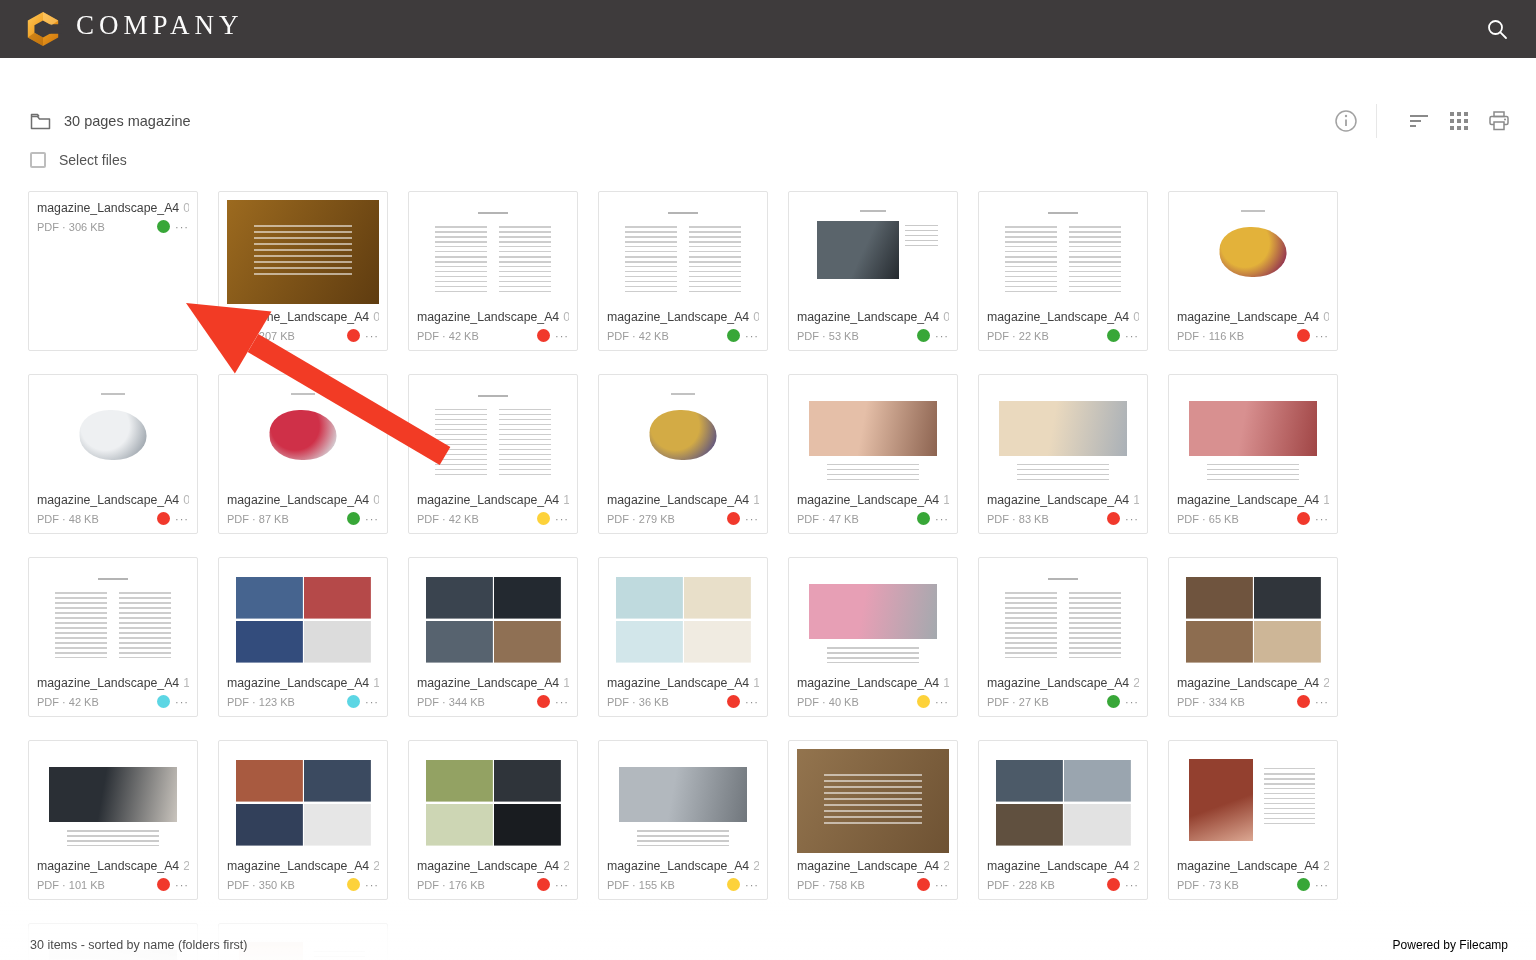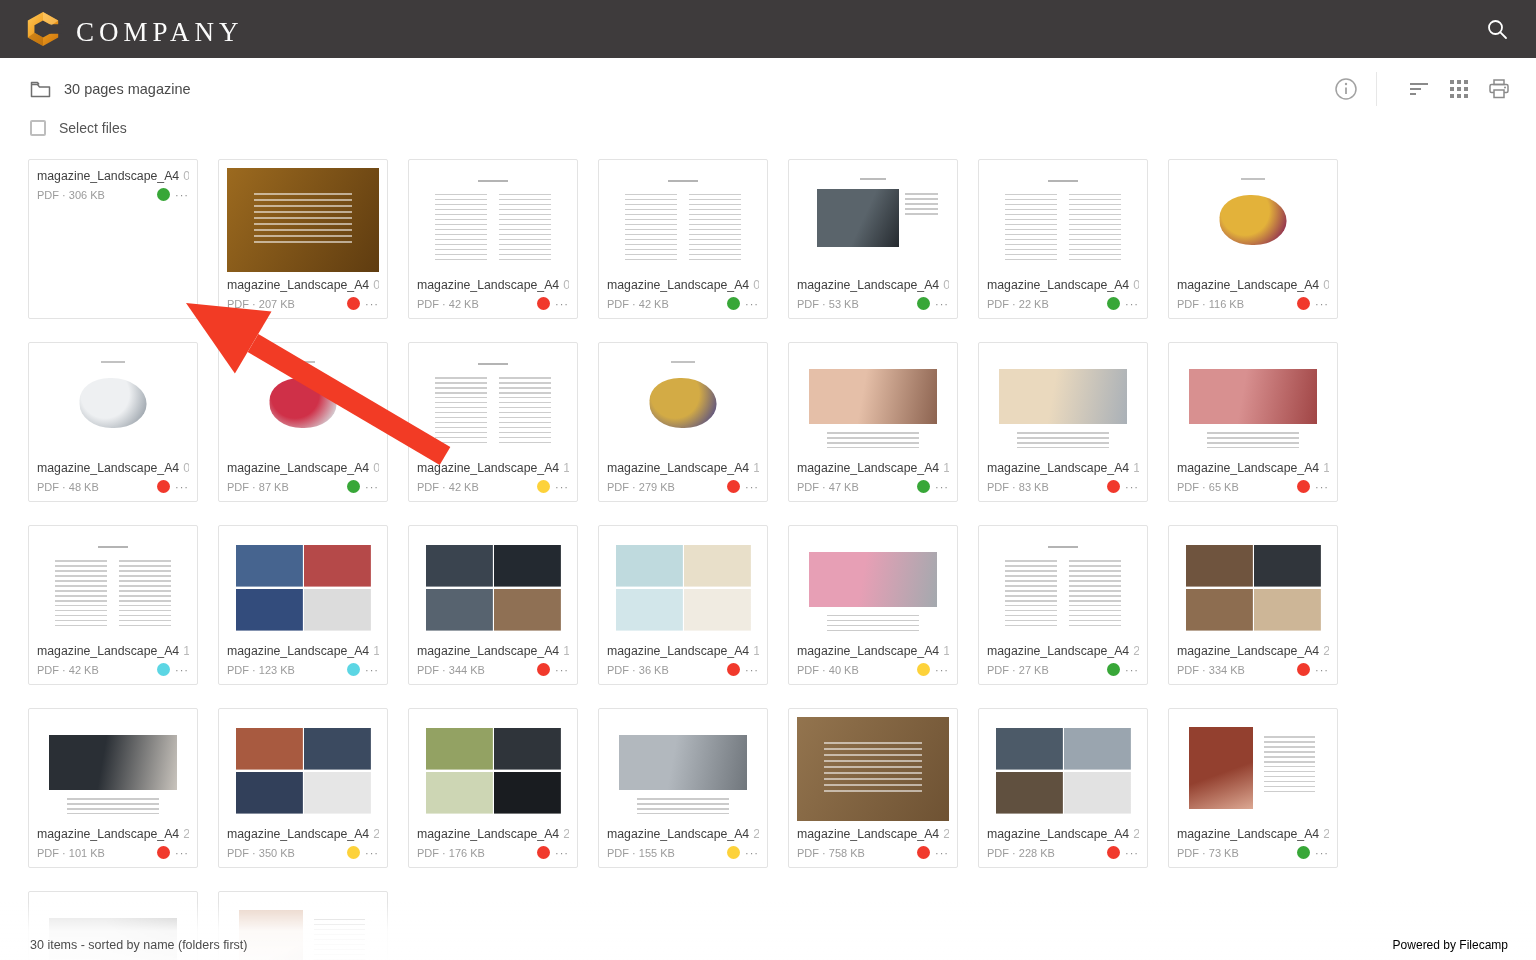--- a/index.html
+++ b/index.html
@@ -1,28 +1,28 @@
 <!DOCTYPE html>
 <html style="--arrow: #f23b25;"><head>
 <meta charset="utf-8">
 <style>
   * { box-sizing: border-box; margin: 0; padding: 0; }
   html,body { width:1536px; height:960px; overflow:hidden; background:#fff;
     font-family:"Liberation Sans", sans-serif; }
 
   
   .topbar { height:58px; background:#3e3b3c; display:flex; align-items:center; padding:0 24px; }
-  .brand { display:flex; align-items:flex-end; }
+  .brand { display:flex; align-items:flex-start; }
   .brand-name { font-family:"Liberation Serif", serif; font-size:27px; color:#fbfbfb;
     letter-spacing:5px; margin-left:14px; }
   .searchbtn { margin-left:auto; width:30px; height:30px; display:flex; align-items:center;
     justify-content:center; cursor:pointer; }
 
   
-  .crumb-row { display:flex; align-items:center; padding:20px 24px 0 30px; height:42px; }
+  .crumb-row { display:flex; align-items:center; padding:20px 24px 0 30px; height:42px;margin-top:32px; }
   .crumb-label { font-size:14.5px; color:#4a4a4a; margin-left:13px; }
   .tool-icons { margin-left:auto; display:flex; align-items:center; }
   .tool-icons .divider { width:1px; height:34px; background:#e7e7e7; margin:0 15px 0 17px; }
   .icon-btn { width:26px; height:26px; display:flex; align-items:center; justify-content:center;
     margin-left:14px; cursor:pointer; }
   .icon-btn:first-child { margin-left:0; }
 
   
   .select-row { display:flex; align-items:center; margin:20px 0 0 30px; }
   .checkbox { width:16px; height:16px; border:2px solid #bdbdbd; border-radius:2px;

